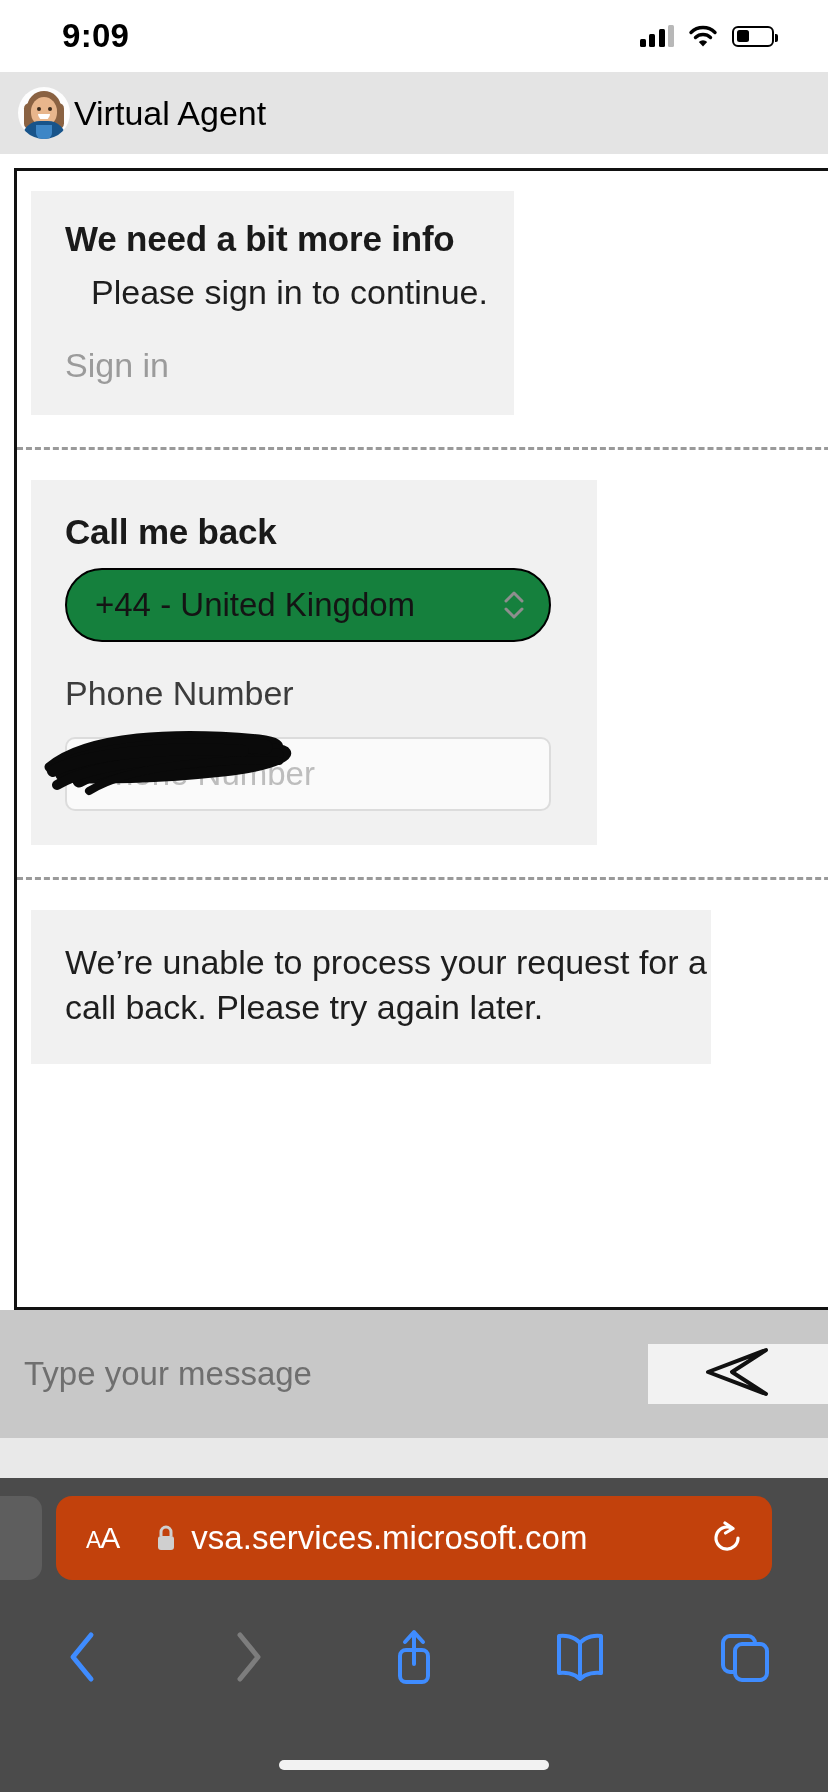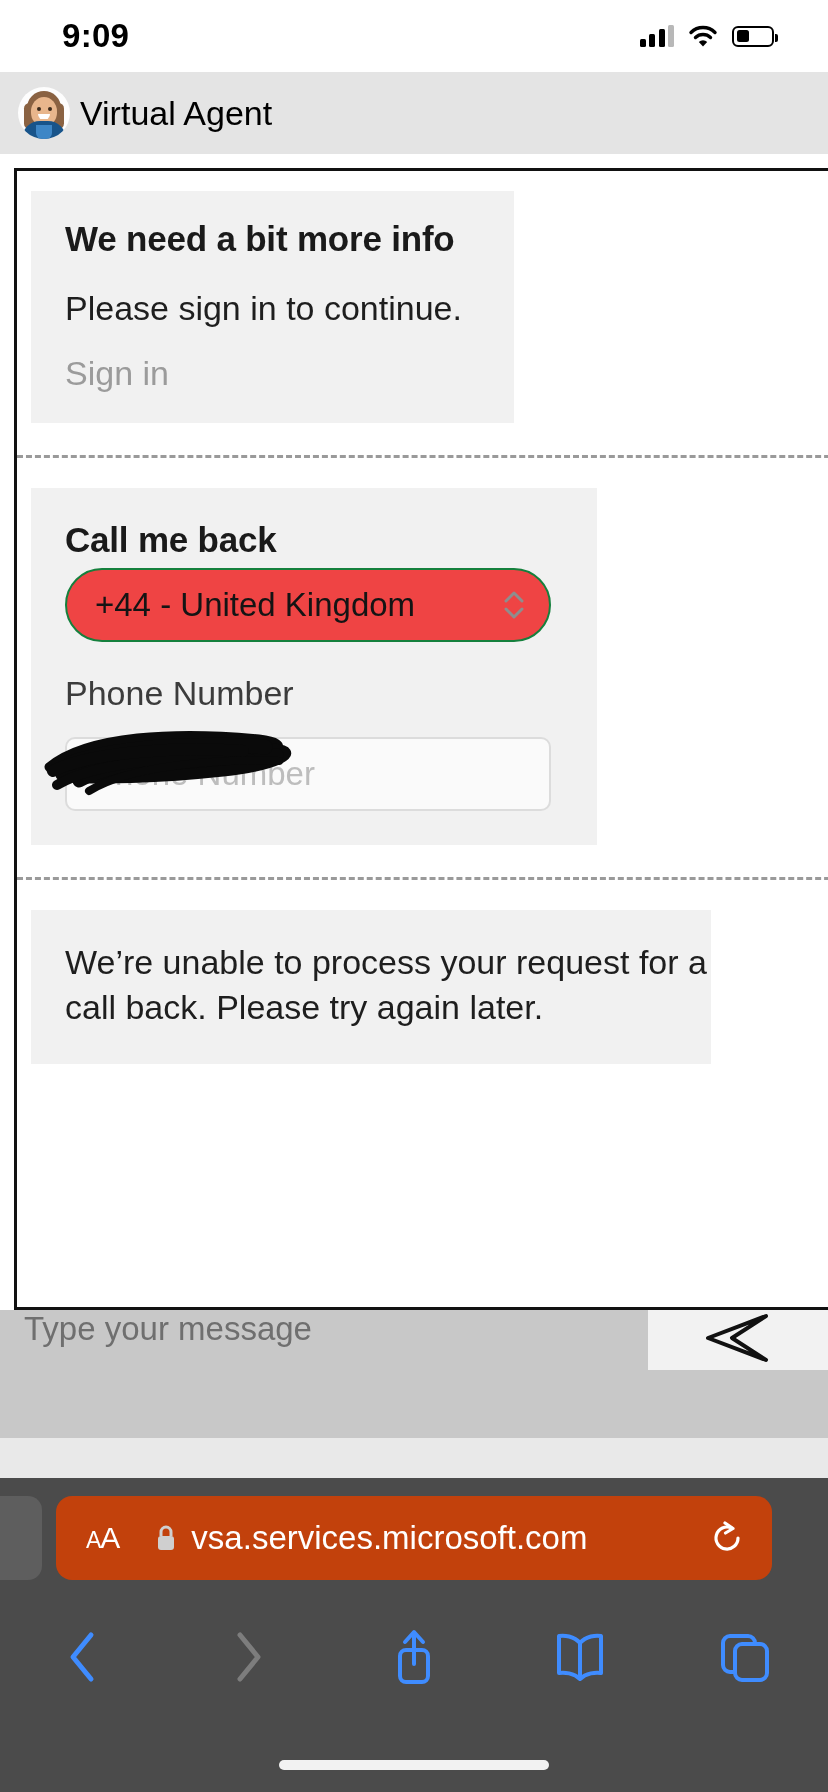--- a/index.html
+++ b/index.html
@@ -36,21 +36,21 @@
   .batt::after{
     content:""; position:absolute; right:-6px; top:6.5px;
     width:3px; height:8px; background:#000; border-radius:0 2px 2px 0;
   }
   .batt i{ display:block; height:100%; width:38%; background:#000; border-radius:2.5px; }
 
   
   .chat-header{
     position:absolute; top:72px; left:0; width:828px; height:82px;
     background:#e4e4e4;
-    display:flex; align-items:center; padding-left:18px; gap:10px;
+    display:flex; align-items:center; padding-left:18px; gap:4px;
   }
   .avatar{
     width:52px; height:52px; border-radius:50%;
     background:#fdfdfd; position:relative; overflow:hidden; flex:none;
   }
   .av-hair{ position:absolute; left:9px; top:4px; width:34px; height:34px; border-radius:50%; background:#8a6242; }
   .av-hair2{ position:absolute; left:6px; top:16px; width:11px; height:26px; border-radius:6px; background:#8a6242; }
   .av-hair3{ position:absolute; right:6px; top:16px; width:11px; height:26px; border-radius:6px; background:#8a6242; }
   .av-face{ position:absolute; left:13px; top:10px; width:26px; height:29px; border-radius:50% 50% 46% 46%; background:#e8b68c; }
   .av-eye{ position:absolute; top:20px; width:4px; height:4px; border-radius:50%; background:#3a2a1c; }
@@ -68,35 +68,35 @@
   }
   .card{
     position:absolute; left:14px; top:14px; width:846px; height:1142px;
     border:3px solid #111; background:#fff; overflow:hidden;
   }
 
   .bubble{ background:#f1f1f1; }
 
   .sec-signin{ margin:20px 0 0 14px; width:483px; padding:28px 0 30px 34px; }
   .h-strong{ font-size:35px; font-weight:bold; color:#1a1a1a; letter-spacing:-.2px; }
-  .p-body{ font-size:34px; color:#1e1e1e; margin-top:30px; }
-  .muted-action{ font-size:34px; color:#9b9b9b; margin-top:26px; }
+  .p-body{ font-size:34px; color:#1e1e1e; margin-top:14px;text-align:center; }
+  .muted-action{ font-size:34px; color:#9b9b9b; margin-top:34px; }
 
   .divider{
     margin:32px 0 0 0; width:100%;
     border-top:3px dashed #9a9a9a; height:0;
   }
 
   .sec-call{ margin:30px 0 0 14px; width:566px; padding:32px 0 34px 34px; }
   .field-label{ font-size:34px; color:#3c3c3c; margin-top:32px; }
 
   .select-pill{
-    margin-top:8px; width:486px; height:74px;
-    border:2px solid #15803d; border-radius:38px;
-    background:#ef4444;
+    margin-top:16px; width:486px; height:74px;
+    border:2px solid #000000; border-radius:38px;
+    background:#15803d;
     display:flex; align-items:center; padding:0 22px 0 28px;
     justify-content:space-between;
   }
   .select-value{ font-size:33px; color:#141414; }
   .stepper{ width:26px; height:36px; position:relative; flex:none; }
 
   .input-box{
     margin-top:24px; width:486px; height:74px;
     border:2px solid #dcdcdc; border-radius:10px;
     background:#fafafa; position:relative;
@@ -110,21 +110,21 @@
   }
 
   .sec-error{
     margin:30px 0 0 14px; width:680px; padding:30px 0 34px 34px;
   }
   .err-text{ font-size:34px; color:#1e1e1e; line-height:1.32; }
 
   
   .composer{
     position:absolute; top:1310px; left:0; width:828px; height:128px;
-    background:#c8c8c8; display:flex; align-items:flex-start;
+    background:#c8c8c8; display:flex; align-items:center;
   }
   .composer-input{
     flex:1; display:flex; align-items:center; padding-left:24px;
   }
   .composer-ph{ font-size:33px; color:#6f6f6f; }
   .send-btn{
     width:180px; background:#f2f2f2;
     display:flex; align-items:center; justify-content:center;
   }
 

